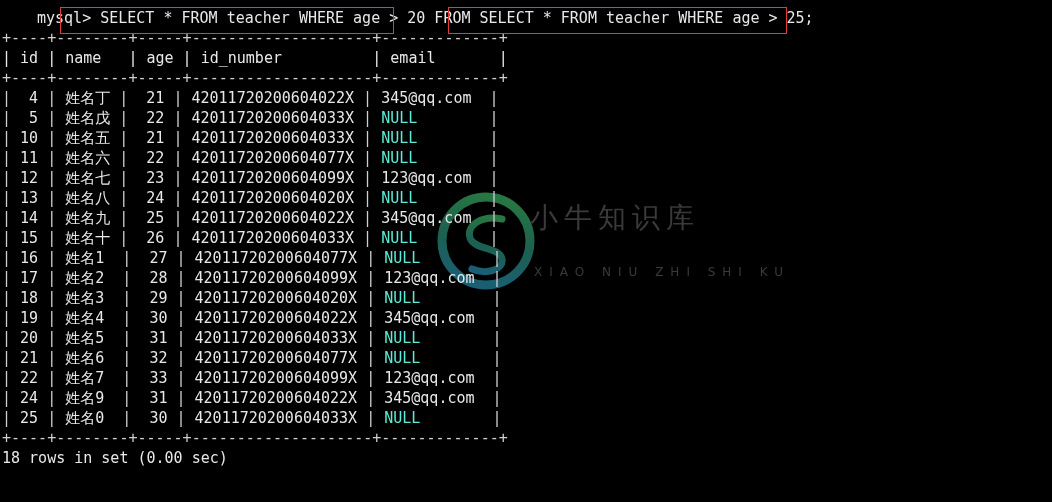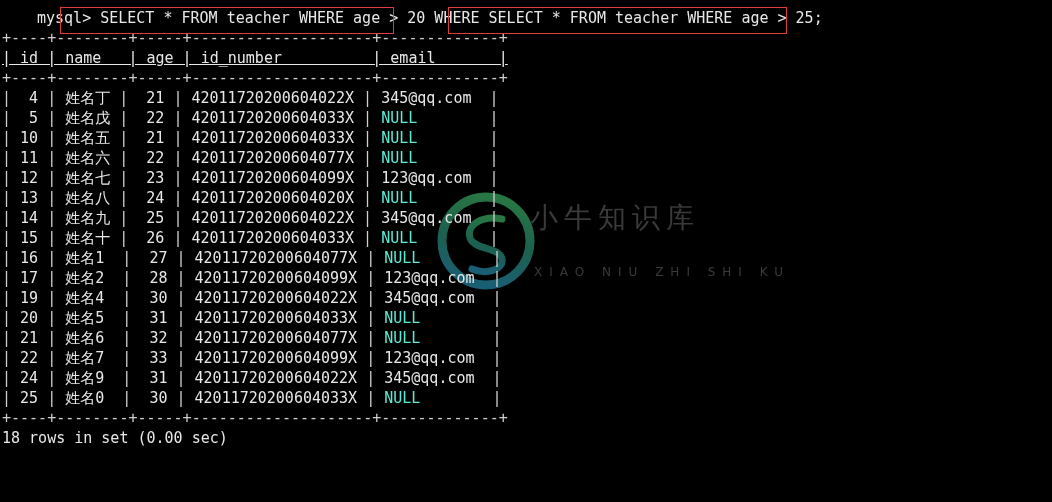--- a/index.html
+++ b/index.html
@@ -37,21 +37,21 @@
     z-index: 3;
   }
   .rule {
     color: #cfcfcf;
   }
   .pipe {
     color: #cfcfcf;
   }
   .txt { color: #e8e8e8; }
   .null { color: #5eead4; }
-  .hdr  { color: #e8e8e8; text-decoration: underline; }
+  .hdr  { color: #e8e8e8; }
   .prompt { color: #e8e8e8; margin-left: 35px; }
 
   
   .hlbox {
     position: absolute;
     border: 1px solid #e03c3c;
     z-index: 5;
     pointer-events: none;
     box-sizing: border-box;
   }
@@ -116,39 +116,40 @@
       </defs>
       <circle cx="56" cy="56" r="44" fill="none" stroke="url(#ringgrad)" stroke-width="9"></circle>
       <path d="M72 34 C52 30, 36 40, 40 53 C44 65, 70 62, 72 74 C74 85, 56 90, 42 84" fill="none" stroke="url(#ringgrad)" stroke-width="7" stroke-linecap="round"></path>
     </svg>
     <div id="wm-cn">小牛知识库</div>
     <div id="wm-py">XIAO NIU ZHI SHI KU</div>
   </div>
 
   <div class="term-body">
 
-    <div class="line"><span class="prompt">mysql&gt; </span><span class="txt">SELECT * FROM teacher WHERE age &gt; 20</span><span class="txt"> WHERE </span><span class="txt">SELECT * FROM teacher WHERE age &gt; 25;</span></div>
+    <div class="line"><span class="prompt">mysql&gt; </span><span class="txt">SELECT * FROM teacher WHERE age &gt; 20</span><span class="txt"> FROM </span><span class="txt">SELECT * FROM teacher WHERE age &gt; 25;</span></div>
 
     <div class="line rule">+----+--------+-----+--------------------+-------------+</div>
 
     <div class="line hdr">| id | name   | age | id_number          | email       |</div>
 
     <div class="line rule">+----+--------+-----+--------------------+-------------+</div>
 
     <div id="rows-container">
         <div class="line"><span class="pipe">| </span><span class="txt"> 4</span><span class="pipe"> | </span><span class="txt">姓名丁</span><span class="pipe"> | </span><span class="txt"> 21</span><span class="pipe"> | </span><span class="txt">42011720200604022X</span><span class="pipe"> | </span><span class="txt">345@qq.com</span><span class="txt"> </span><span class="pipe"> |</span></div>
         <div class="line"><span class="pipe">| </span><span class="txt"> 5</span><span class="pipe"> | </span><span class="txt">姓名戊</span><span class="pipe"> | </span><span class="txt"> 22</span><span class="pipe"> | </span><span class="txt">42011720200604033X</span><span class="pipe"> | </span><span class="null">NULL</span><span class="txt">       </span><span class="pipe"> |</span></div>
         <div class="line"><span class="pipe">| </span><span class="txt">10</span><span class="pipe"> | </span><span class="txt">姓名五</span><span class="pipe"> | </span><span class="txt"> 21</span><span class="pipe"> | </span><span class="txt">42011720200604033X</span><span class="pipe"> | </span><span class="null">NULL</span><span class="txt">       </span><span class="pipe"> |</span></div>
         <div class="line"><span class="pipe">| </span><span class="txt">11</span><span class="pipe"> | </span><span class="txt">姓名六</span><span class="pipe"> | </span><span class="txt"> 22</span><span class="pipe"> | </span><span class="txt">42011720200604077X</span><span class="pipe"> | </span><span class="null">NULL</span><span class="txt">       </span><span class="pipe"> |</span></div>
         <div class="line"><span class="pipe">| </span><span class="txt">12</span><span class="pipe"> | </span><span class="txt">姓名七</span><span class="pipe"> | </span><span class="txt"> 23</span><span class="pipe"> | </span><span class="txt">42011720200604099X</span><span class="pipe"> | </span><span class="txt">123@qq.com</span><span class="txt"> </span><span class="pipe"> |</span></div>
         <div class="line"><span class="pipe">| </span><span class="txt">13</span><span class="pipe"> | </span><span class="txt">姓名八</span><span class="pipe"> | </span><span class="txt"> 24</span><span class="pipe"> | </span><span class="txt">42011720200604020X</span><span class="pipe"> | </span><span class="null">NULL</span><span class="txt">       </span><span class="pipe"> |</span></div>
         <div class="line"><span class="pipe">| </span><span class="txt">14</span><span class="pipe"> | </span><span class="txt">姓名九</span><span class="pipe"> | </span><span class="txt"> 25</span><span class="pipe"> | </span><span class="txt">42011720200604022X</span><span class="pipe"> | </span><span class="txt">345@qq.com</span><span class="txt"> </span><span class="pipe"> |</span></div>
         <div class="line"><span class="pipe">| </span><span class="txt">15</span><span class="pipe"> | </span><span class="txt">姓名十</span><span class="pipe"> | </span><span class="txt"> 26</span><span class="pipe"> | </span><span class="txt">42011720200604033X</span><span class="pipe"> | </span><span class="null">NULL</span><span class="txt">       </span><span class="pipe"> |</span></div>
         <div class="line"><span class="pipe">| </span><span class="txt">16</span><span class="pipe"> | </span><span class="txt">姓名1 </span><span class="pipe"> | </span><span class="txt"> 27</span><span class="pipe"> | </span><span class="txt">42011720200604077X</span><span class="pipe"> | </span><span class="null">NULL</span><span class="txt">       </span><span class="pipe"> |</span></div>
         <div class="line"><span class="pipe">| </span><span class="txt">17</span><span class="pipe"> | </span><span class="txt">姓名2 </span><span class="pipe"> | </span><span class="txt"> 28</span><span class="pipe"> | </span><span class="txt">42011720200604099X</span><span class="pipe"> | </span><span class="txt">123@qq.com</span><span class="txt"> </span><span class="pipe"> |</span></div>
+        <div class="line"><span class="pipe">| </span><span class="txt">18</span><span class="pipe"> | </span><span class="txt">姓名3 </span><span class="pipe"> | </span><span class="txt"> 29</span><span class="pipe"> | </span><span class="txt">42011720200604020X</span><span class="pipe"> | </span><span class="null">NULL</span><span class="txt">       </span><span class="pipe"> |</span></div>
         <div class="line"><span class="pipe">| </span><span class="txt">19</span><span class="pipe"> | </span><span class="txt">姓名4 </span><span class="pipe"> | </span><span class="txt"> 30</span><span class="pipe"> | </span><span class="txt">42011720200604022X</span><span class="pipe"> | </span><span class="txt">345@qq.com</span><span class="txt"> </span><span class="pipe"> |</span></div>
         <div class="line"><span class="pipe">| </span><span class="txt">20</span><span class="pipe"> | </span><span class="txt">姓名5 </span><span class="pipe"> | </span><span class="txt"> 31</span><span class="pipe"> | </span><span class="txt">42011720200604033X</span><span class="pipe"> | </span><span class="null">NULL</span><span class="txt">       </span><span class="pipe"> |</span></div>
         <div class="line"><span class="pipe">| </span><span class="txt">21</span><span class="pipe"> | </span><span class="txt">姓名6 </span><span class="pipe"> | </span><span class="txt"> 32</span><span class="pipe"> | </span><span class="txt">42011720200604077X</span><span class="pipe"> | </span><span class="null">NULL</span><span class="txt">       </span><span class="pipe"> |</span></div>
         <div class="line"><span class="pipe">| </span><span class="txt">22</span><span class="pipe"> | </span><span class="txt">姓名7 </span><span class="pipe"> | </span><span class="txt"> 33</span><span class="pipe"> | </span><span class="txt">42011720200604099X</span><span class="pipe"> | </span><span class="txt">123@qq.com</span><span class="txt"> </span><span class="pipe"> |</span></div>
         <div class="line"><span class="pipe">| </span><span class="txt">24</span><span class="pipe"> | </span><span class="txt">姓名9 </span><span class="pipe"> | </span><span class="txt"> 31</span><span class="pipe"> | </span><span class="txt">42011720200604022X</span><span class="pipe"> | </span><span class="txt">345@qq.com</span><span class="txt"> </span><span class="pipe"> |</span></div>
         <div class="line"><span class="pipe">| </span><span class="txt">25</span><span class="pipe"> | </span><span class="txt">姓名0 </span><span class="pipe"> | </span><span class="txt"> 30</span><span class="pipe"> | </span><span class="txt">42011720200604033X</span><span class="pipe"> | </span><span class="null">NULL</span><span class="txt">       </span><span class="pipe"> |</span></div>
       </div>
 
     <div class="line rule">+----+--------+-----+--------------------+-------------+</div>
 

